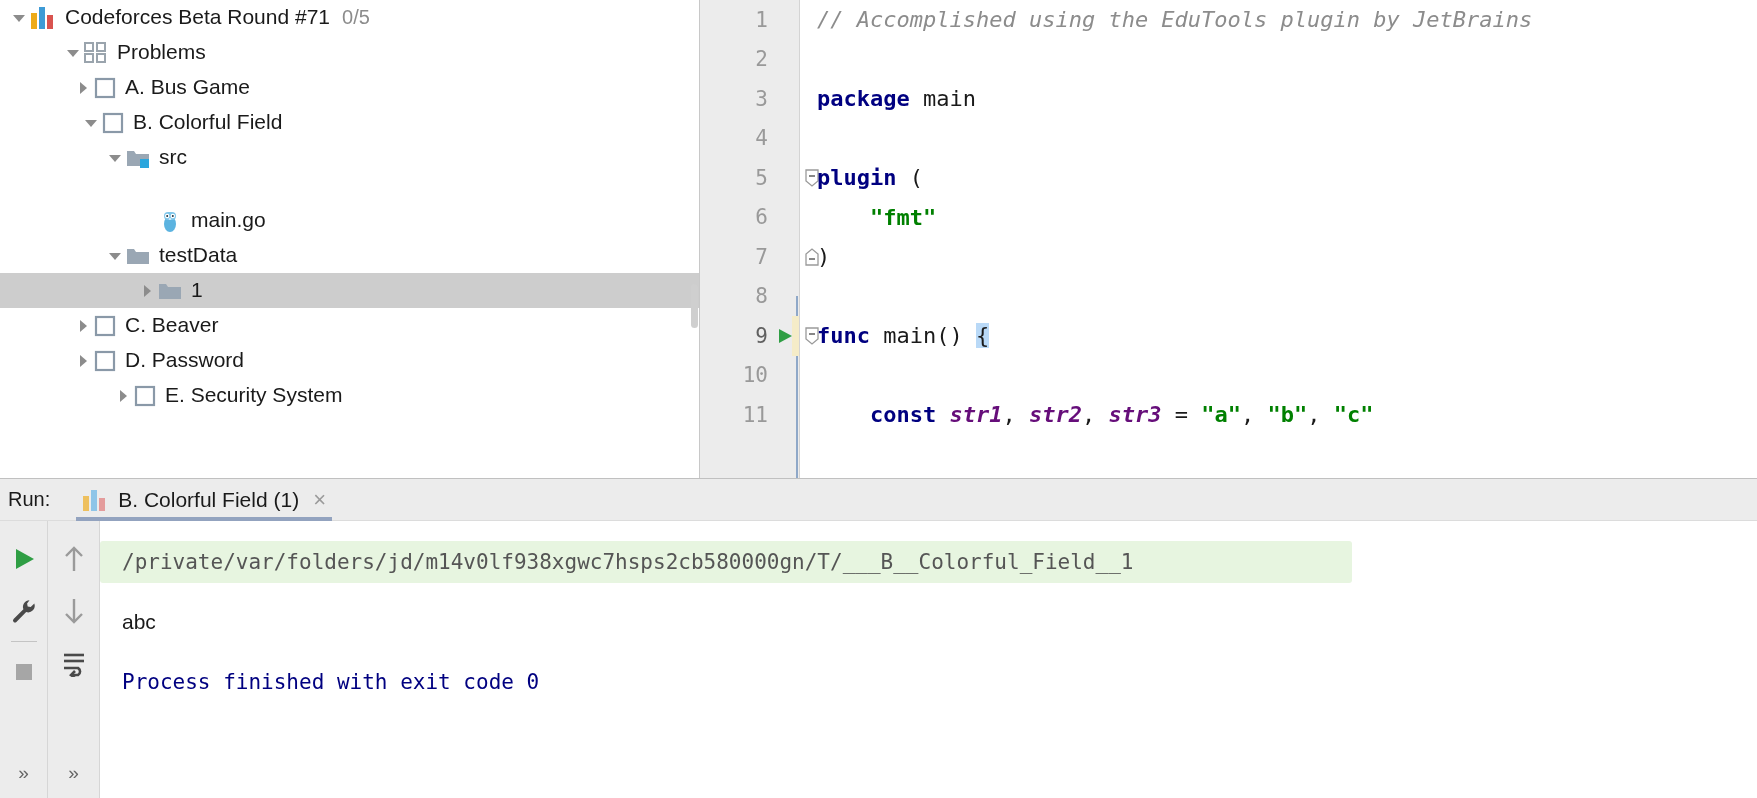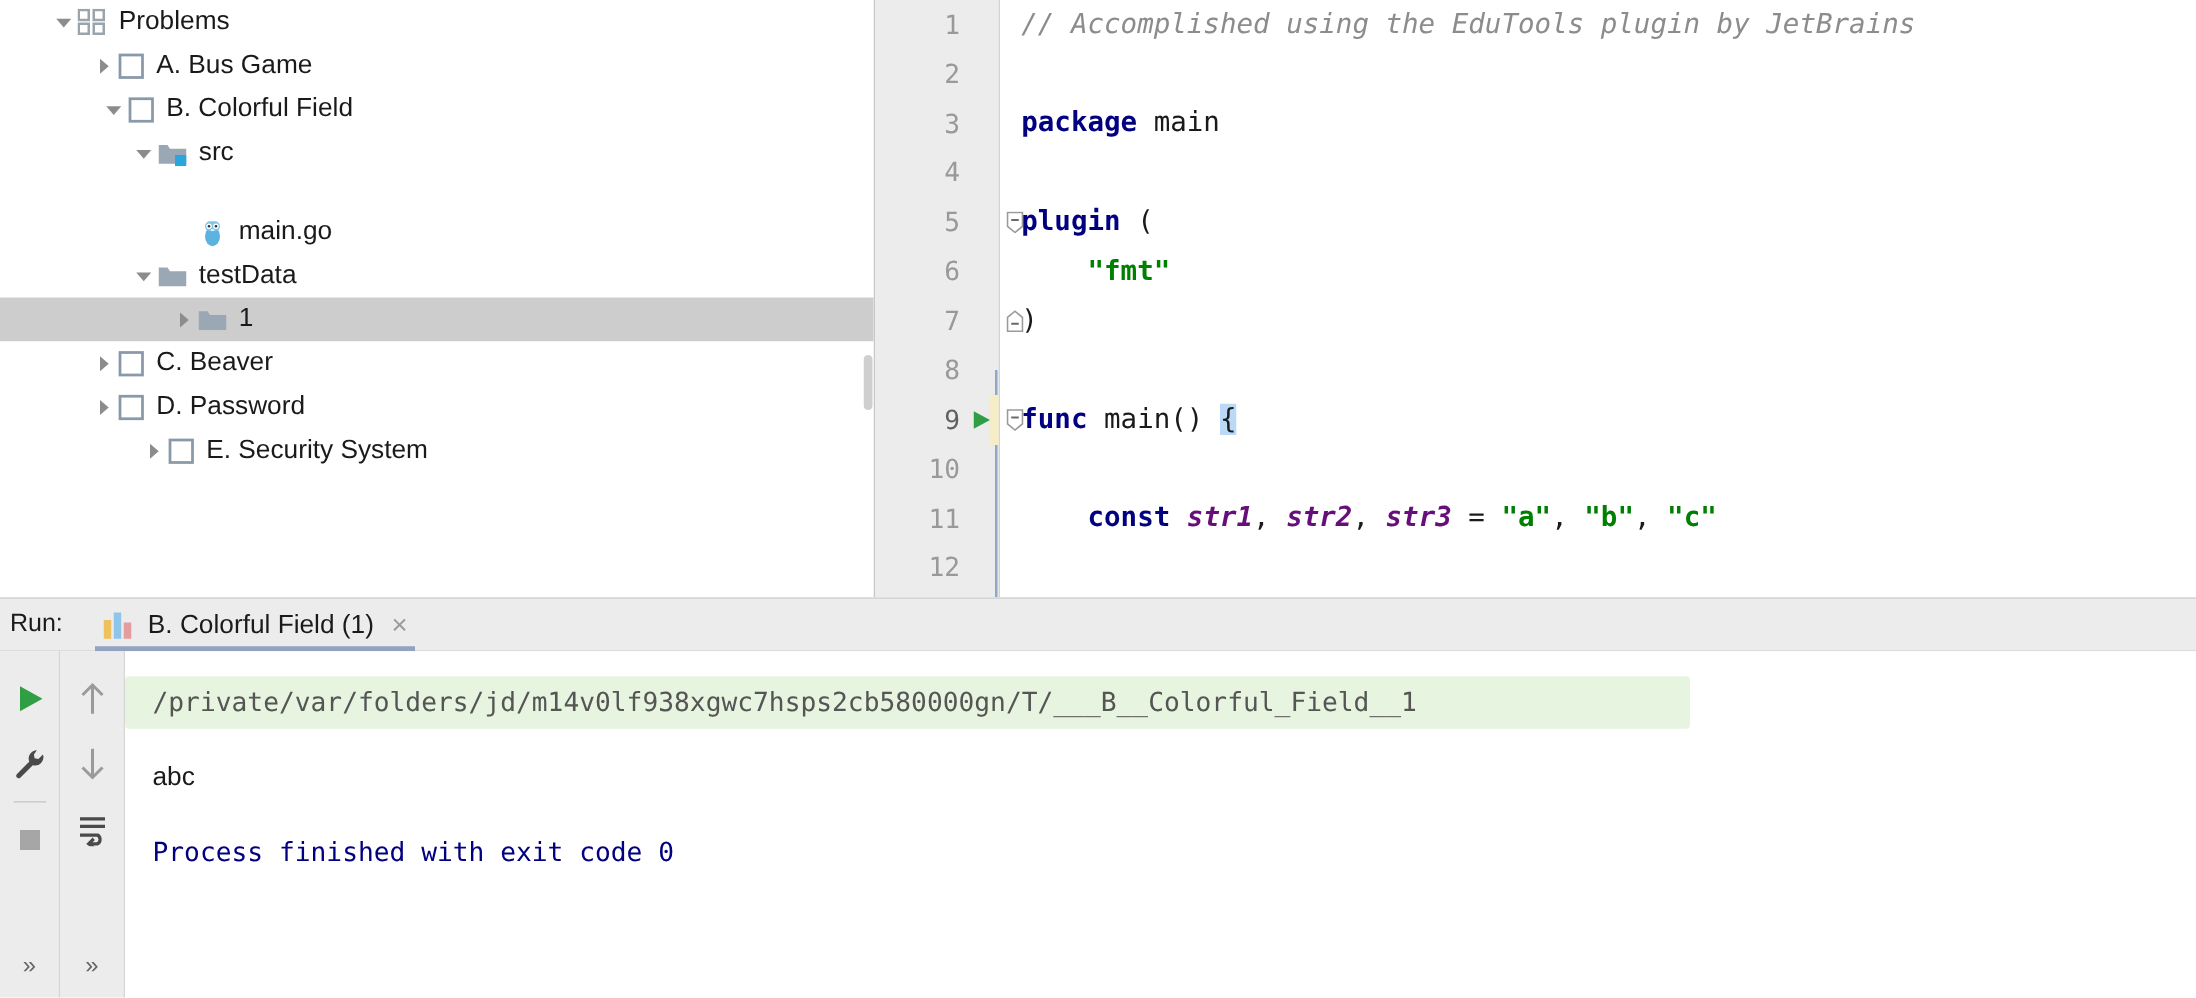--- a/index.html
+++ b/index.html
@@ -287,21 +287,37 @@
 </style>
 </head>
 <body>
 
 <div class="app">
 
   <div class="upper">
 
     <div class="tree-panel">
       <div id="tree-rows">
-          <div class="tree-row" style="padding-left: 40px; align-items: center;">
+          <div class="tree-row" style="padding-left: 8px;">
+            <span class="twisty">
+              <svg width="16" height="16" viewBox="0 0 16 16">
+                <polygon points="2,5 14,5 8,12" fill="#8c8c8c"></polygon>
+              </svg>
+            </span>
+            <span class="tree-icon">
+              <svg class="icon-course" viewBox="0 0 26 24">
+                <rect x="1" y="7" width="6" height="16" fill="#edab1a"></rect>
+                <rect x="9" y="1" width="6" height="22" fill="#3e9bd6"></rect>
+                <rect x="17" y="9" width="6" height="14" fill="#d9534f"></rect>
+              </svg>
+            </span>
+            <span class="tree-label">Codeforces Beta Round #71</span>
+            <span class="tree-counter">0/5</span>
+          </div>
+          <div class="tree-row" style="padding-left: 62px; align-items: center;">
             <span class="twisty">
               <svg width="16" height="16" viewBox="0 0 16 16">
                 <polygon points="2,5 14,5 8,12" fill="#8c8c8c"></polygon>
               </svg>
             </span>
             <span class="tree-icon">
               <svg class="icon-lesson" viewBox="0 0 24 22">
                 <rect x="1" y="1" width="8" height="8" fill="none" stroke="#9aa4ad" stroke-width="2"></rect>
                 <rect x="13" y="1" width="8" height="8" fill="none" stroke="#9aa4ad" stroke-width="2"></rect>
                 <rect x="1" y="12" width="8" height="8" fill="none" stroke="#9aa4ad" stroke-width="2"></rect>
@@ -453,21 +469,20 @@
               </svg></span><span class="code-text"><span class="tok-plain">)</span></span></div>
           <div class="code-line"><span class="ln">8</span><span class="code-text"><span class="tok-plain"></span></span></div>
           <div class="code-line current"><span class="line-hl"></span><span class="ln">9</span><span class="run-marker"><svg width="18" height="18" viewBox="0 0 18 18">
                 <polygon points="3,2 16,9 3,16" fill="#2f9e44"></polygon>
               </svg></span><span class="fold"><svg width="14" height="18" viewBox="0 0 14 18">
                 <path d="M1 1h12v11l-6 5-6-5z" fill="#ffffff" stroke="#9a9a9a" stroke-width="1.3"></path>
                 <line x1="4" y1="7" x2="10" y2="7" stroke="#6a6a6a" stroke-width="1.6"></line>
               </svg></span><span class="code-text"><span class="tok-kw">func</span><span class="tok-plain"> main() </span><span class="tok-plain tok-brace-hl">{</span></span></div>
           <div class="code-line"><span class="ln">10</span><span class="code-text"><span class="tok-plain"></span></span></div>
           <div class="code-line"><span class="ln">11</span><span class="code-text"><span class="tok-kw">    const</span><span class="tok-var"> str1</span><span class="tok-plain">, </span><span class="tok-var">str2</span><span class="tok-plain">, </span><span class="tok-var">str3</span><span class="tok-plain"> = </span><span class="tok-str">"a"</span><span class="tok-plain">, </span><span class="tok-str">"b"</span><span class="tok-plain">, </span><span class="tok-str">"c"</span></span></div>
-          <div class="code-line"><span class="ln">12</span><span class="code-text"><span class="tok-plain"></span></span></div>
           <div class="code-line"></div>
         </div>
     </div>
   </div>
 
   <div class="run-window">
 
     <div class="run-header">
       <span class="run-label">Run:</span>
       <div class="run-tab">

